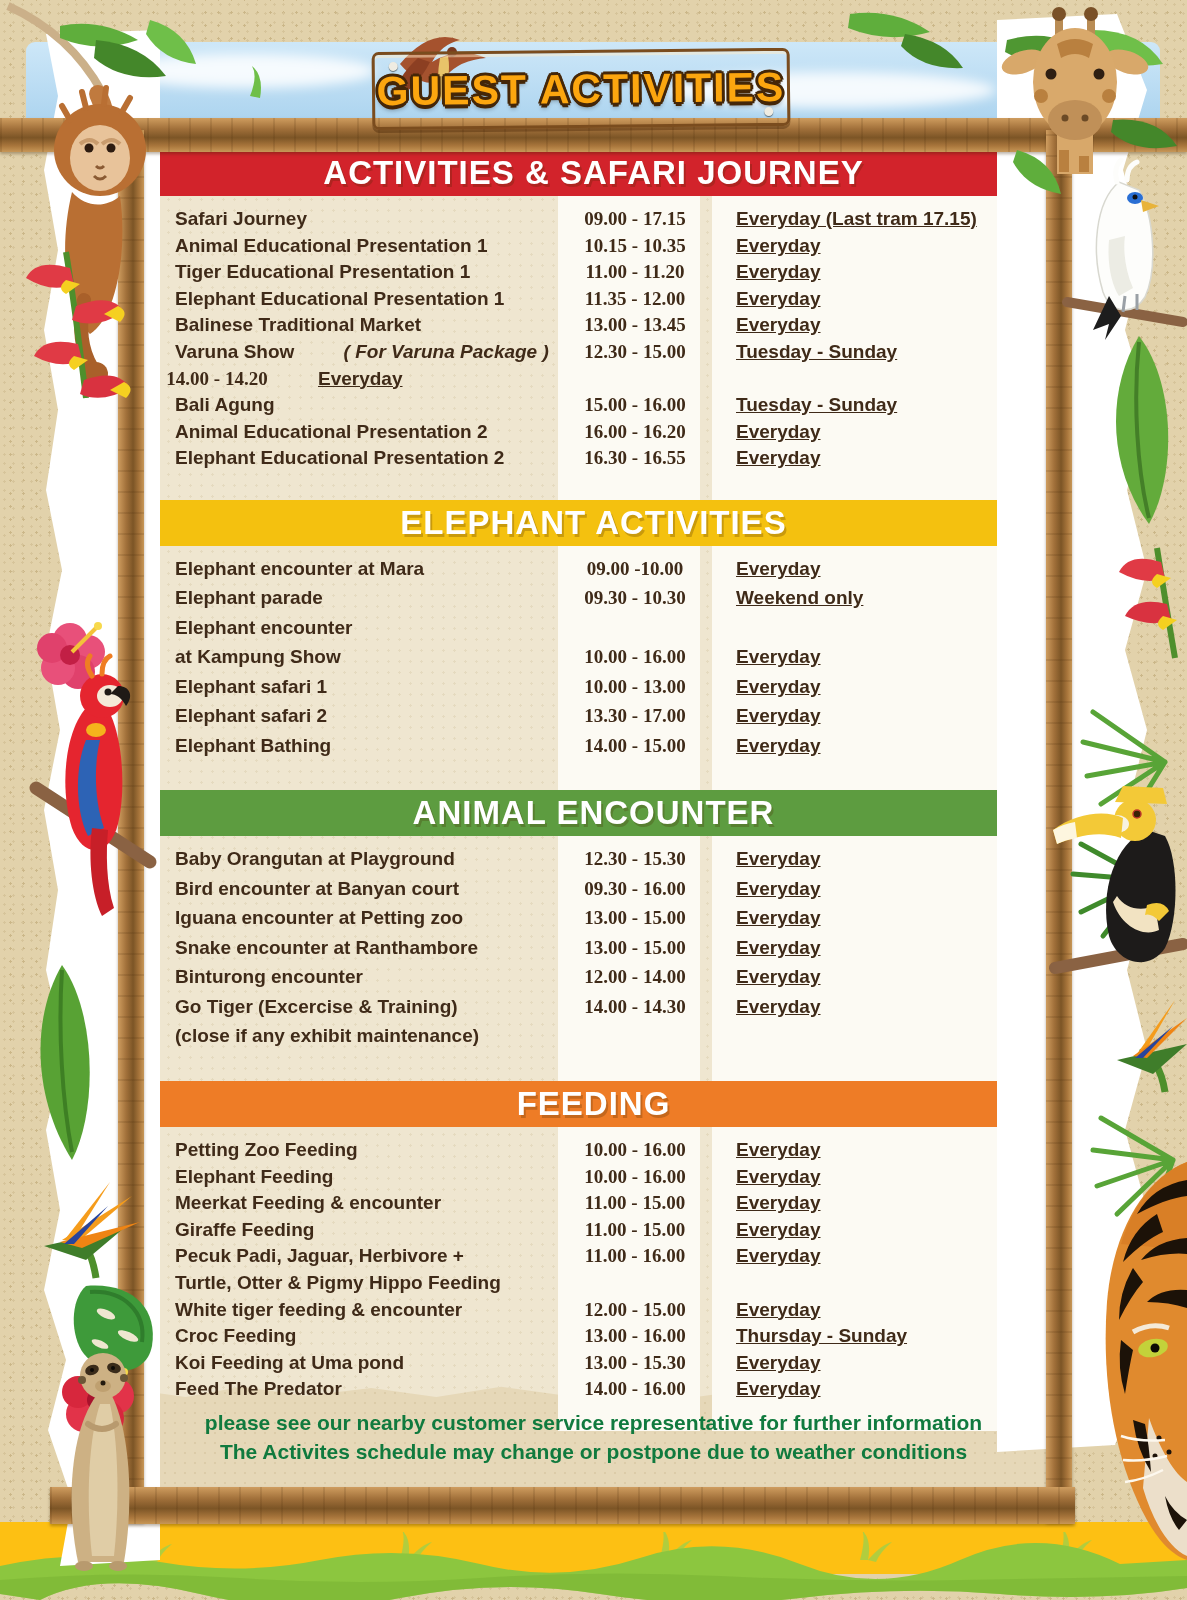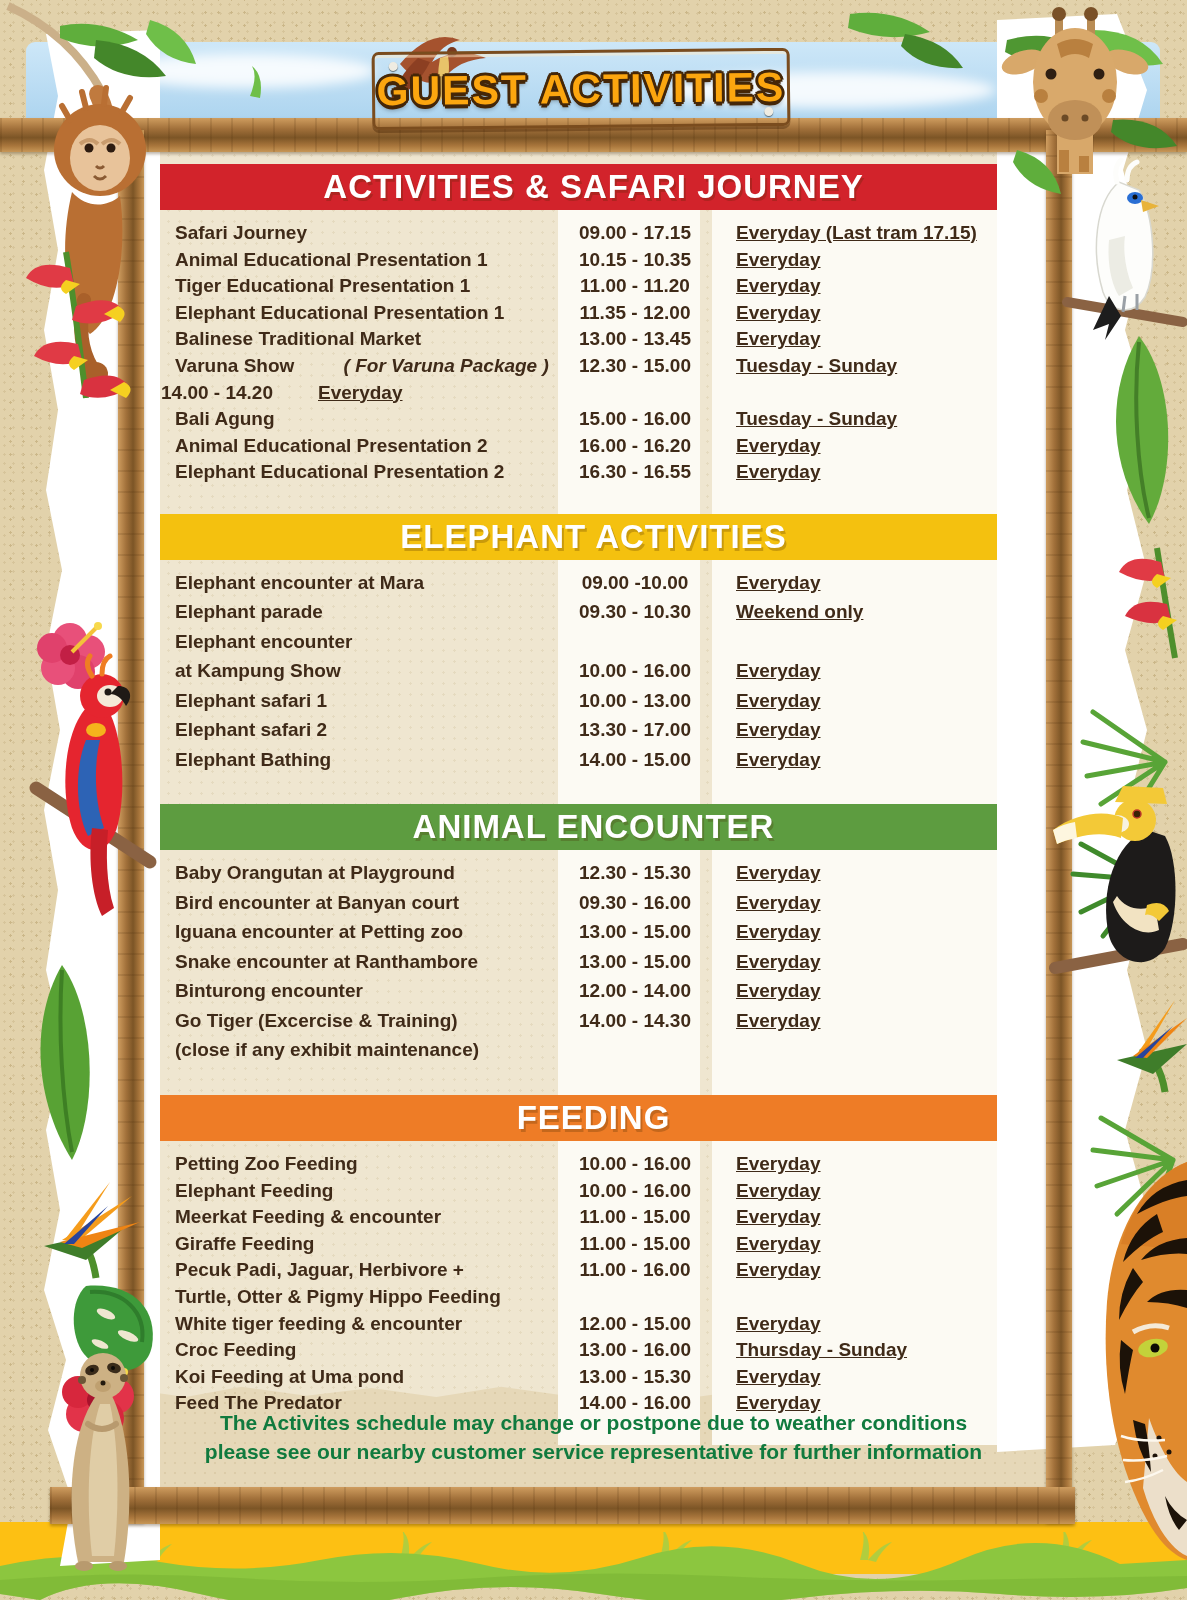--- a/index.html
+++ b/index.html
@@ -19,33 +19,33 @@
   
   .inner-bg{position:absolute;left:130px;top:128px;width:928px;height:1368px;z-index:1;
     background-color:#e6d8b8;
     background-image:radial-gradient(#dccca8 1px,transparent 1.3px);background-size:10px 10px;}
   .sheet{position:absolute;left:130px;top:128px;width:928px;height:1274px;z-index:1;
     background-color:#efe6d0;
     background-image:radial-gradient(#e5dabf 1px,transparent 1.3px);background-size:11px 11px;
     clip-path:polygon(0 0,100% 0,100% 98.9%,96% 99.6%,91% 98.7%,86% 99.5%,80% 98.8%,74% 99.7%,68% 98.9%,61% 99.6%,54% 98.8%,47% 99.5%,40% 98.8%,33% 99.6%,26% 98.9%,19% 99.5%,12% 98.8%,6% 99.6%,0 99%);}
 
   
-  .sections{position:absolute;left:0;top:164px;width:1187px;z-index:2;}
+  .sections{position:absolute;left:0;top:150px;width:1187px;z-index:2;}
   .banner{margin-left:155px;width:877px;height:46px;display:flex;align-items:center;justify-content:center;}
   .banner-text{color:#fff;font-size:33px;font-weight:700;letter-spacing:1px;text-shadow:2px 3px 0 rgba(70,40,0,.25);}
   .rows{position:relative;margin-left:140px;width:892px;padding:12px 0 26px 0;}
   .rows::before,.rows::after{content:"";position:absolute;top:0;bottom:0;background:#fcfaf3;z-index:0;}
   .rows::before{left:418px;width:142px;}
   .rows::after{left:572px;width:300px;}
   .row{position:relative;z-index:1;display:flex;height:26.6px;}
   .section:nth-of-type(2) .row,.section:nth-of-type(3) .row{height:29.5px;}
   .cell{color:#3f2a18;font-size:19px;font-weight:700;white-space:nowrap;}
   .cell-name{width:418px;padding-left:35px;box-sizing:border-box;}
   .cell-name .note{font-style:italic;font-weight:700;margin-left:44px;}
-  .cell-time{width:154px;text-align:center;}
+  .cell-time{width:154px;text-align:center;font-family:Liberation Serif, serif;}
   .cell-day{flex:1;padding-left:24px;box-sizing:border-box;text-decoration:underline;}
 
   
   .footer-note{position:absolute;left:155px;top:1408px;width:877px;z-index:2;text-align:center;
     color:#107a3e;font-size:21px;font-weight:700;line-height:29px;}
 
   
   .wood{position:absolute;z-index:3;
     background-image:repeating-linear-gradient(90deg,rgba(70,40,8,.14) 0 2px,transparent 2px 21px),
       linear-gradient(180deg,#cf9d5f,#a1703a 32%,#7c5526 58%,#a9763c 82%,#c79757);
@@ -326,22 +326,22 @@
     <div class="row">
       <div class="cell cell-name"><span class="nm">Feed The Predator</span><span class="note"></span></div>
       <div class="cell cell-time">14.00 - 16.00</div>
       <div class="cell cell-day">Everyday</div>
     </div>
   </div>
     </section>
   </div>
 
   <div class="footer-note" style="color: rgb(16, 122, 62);">
+    <div>please see our nearby customer service representative for further information</div>
     <div>The Activites schedule may change or postpone due to weather conditions</div>
-    <div>please see our nearby customer service representative for further information</div>
   </div>
 
   <div class="wood frame-top"></div>
   <div class="wood vert frame-left"></div>
   <div class="wood vert frame-right"></div>
   <div class="wood frame-bottom"></div>
 
   <svg class="deco left-band" style="left:0;top:0;width:160px;height:1600px;" viewBox="0 0 160 1600">
     <path fill="#ffffff" d="M160,30 L160,1560 L60,1566 L72,1500 L48,1430 L66,1360 L44,1290 L60,1210 L46,1130 L64,1050 L46,970 L58,890 L44,810 L60,730 L46,650 L62,570 L46,490 L58,410 L44,330 L58,250 L44,170 L58,96 L46,34 Z"></path>
   </svg>

